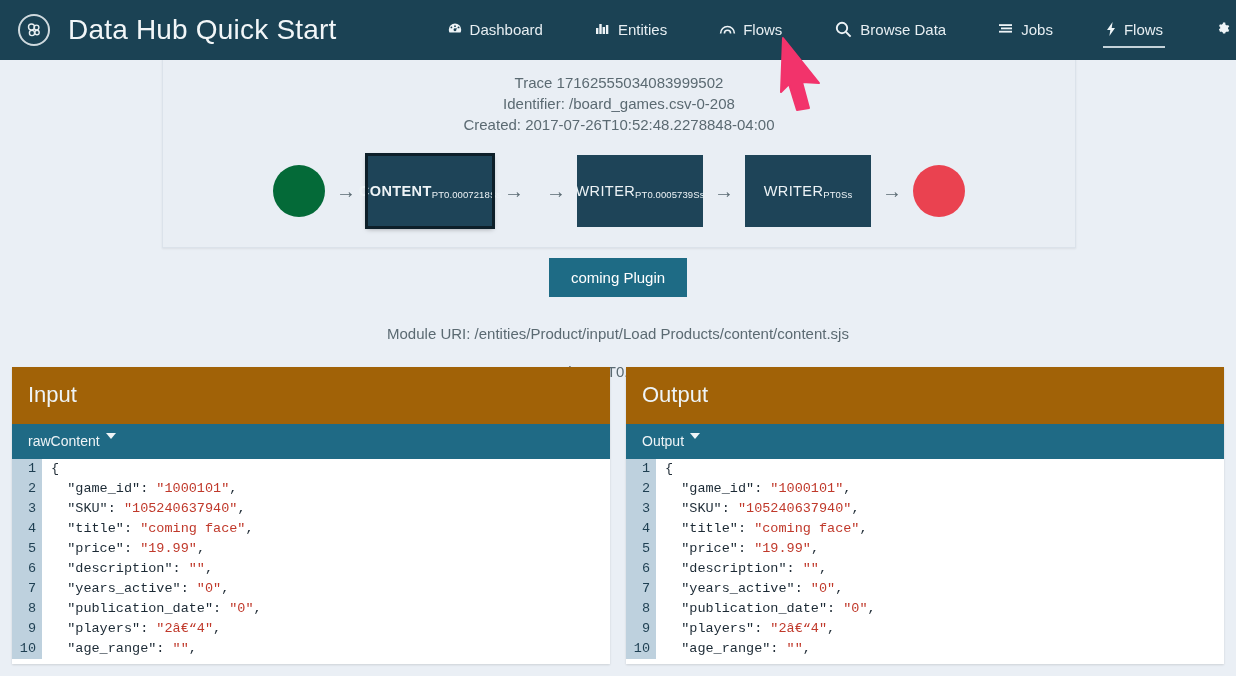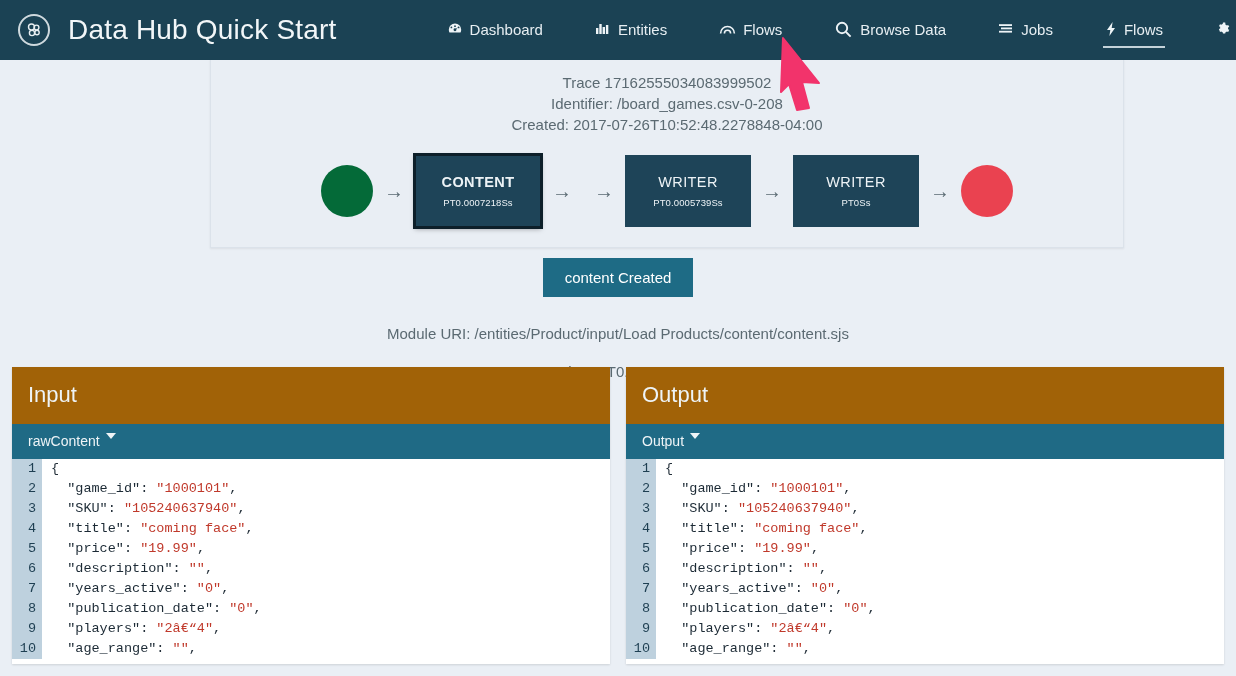--- a/index.html
+++ b/index.html
@@ -41,40 +41,39 @@
   .nav-item.active::after {
     content:""; position:absolute; left:-2px; right:-2px; bottom:-2px;
     height:2px; background:#c4d2d9;
   }
 
   
   .flow-card {
     position:absolute; left:162px; top:59px; width:914px; height:189px;
     background:#e9eef4; border:1px solid #dbe2ea;
     box-shadow:0 1px 2px rgba(0,0,0,.07);
-    margin-left:48px;
   }
   .trace-head { text-align:center; padding-top:12px; }
   .trace-head div {
     color:#5b6a72; font-size:15px; line-height:21px;
   }
   .flow-row {
     display:flex; align-items:center; justify-content:center;
     margin-top:20px; gap:0;
   }
   .circle { width:52px; height:52px; border-radius:50%; flex:0 0 auto; }
   .circle.start { background:#046a38; }
   .circle.end   { background:#ea4250; }
   .arrow {
     width:42px; text-align:center; color:#5a6a72; font-size:20px; flex:0 0 auto;
     line-height:1;
   }
   .step {
     width:126px; height:72px; background:#1e4458;
-    display:flex; flex-direction:column; align-items:center; justify-content:center;
+    display:flex; flex-direction:row; align-items:center; justify-content:center;
     flex:0 0 auto; color:#edf3f6;
   }
   .step.selected {
     outline:3px solid #0d1f29; outline-offset:-1px;
     box-shadow:0 2px 5px rgba(0,0,0,.35);
   }
   .step .step-name { font-size:14.5px; letter-spacing:.4px; }
   .step.selected .step-name { font-weight:bold; }
   .step .step-dur { font-size:9.5px; margin-top:7px; letter-spacing:.1px; }
 
@@ -243,21 +242,21 @@
       <div class="step-name">WRITER</div>
       <div class="step-dur">PT0Ss</div>
     </div>
     <div class="arrow">→</div>
 
     <div class="circle end"></div>
   </div>
 </div>
 
 <div class="plugin-wrap">
-  <button class="plugin-btn">content Created</button>
+  <button class="plugin-btn">coming Plugin</button>
   <div class="plugin-meta">Module URI: /entities/Product/input/Load Products/content/content.sjs</div>
   <div class="plugin-meta" style="margin-top:17px">Duration: PT0.0007218Ss</div>
 </div>
 
 <div class="panels">
 
   <div class="panel">
     <div class="panel-head">Input</div>
     <div class="panel-sub">
       <span>rawContent</span>

